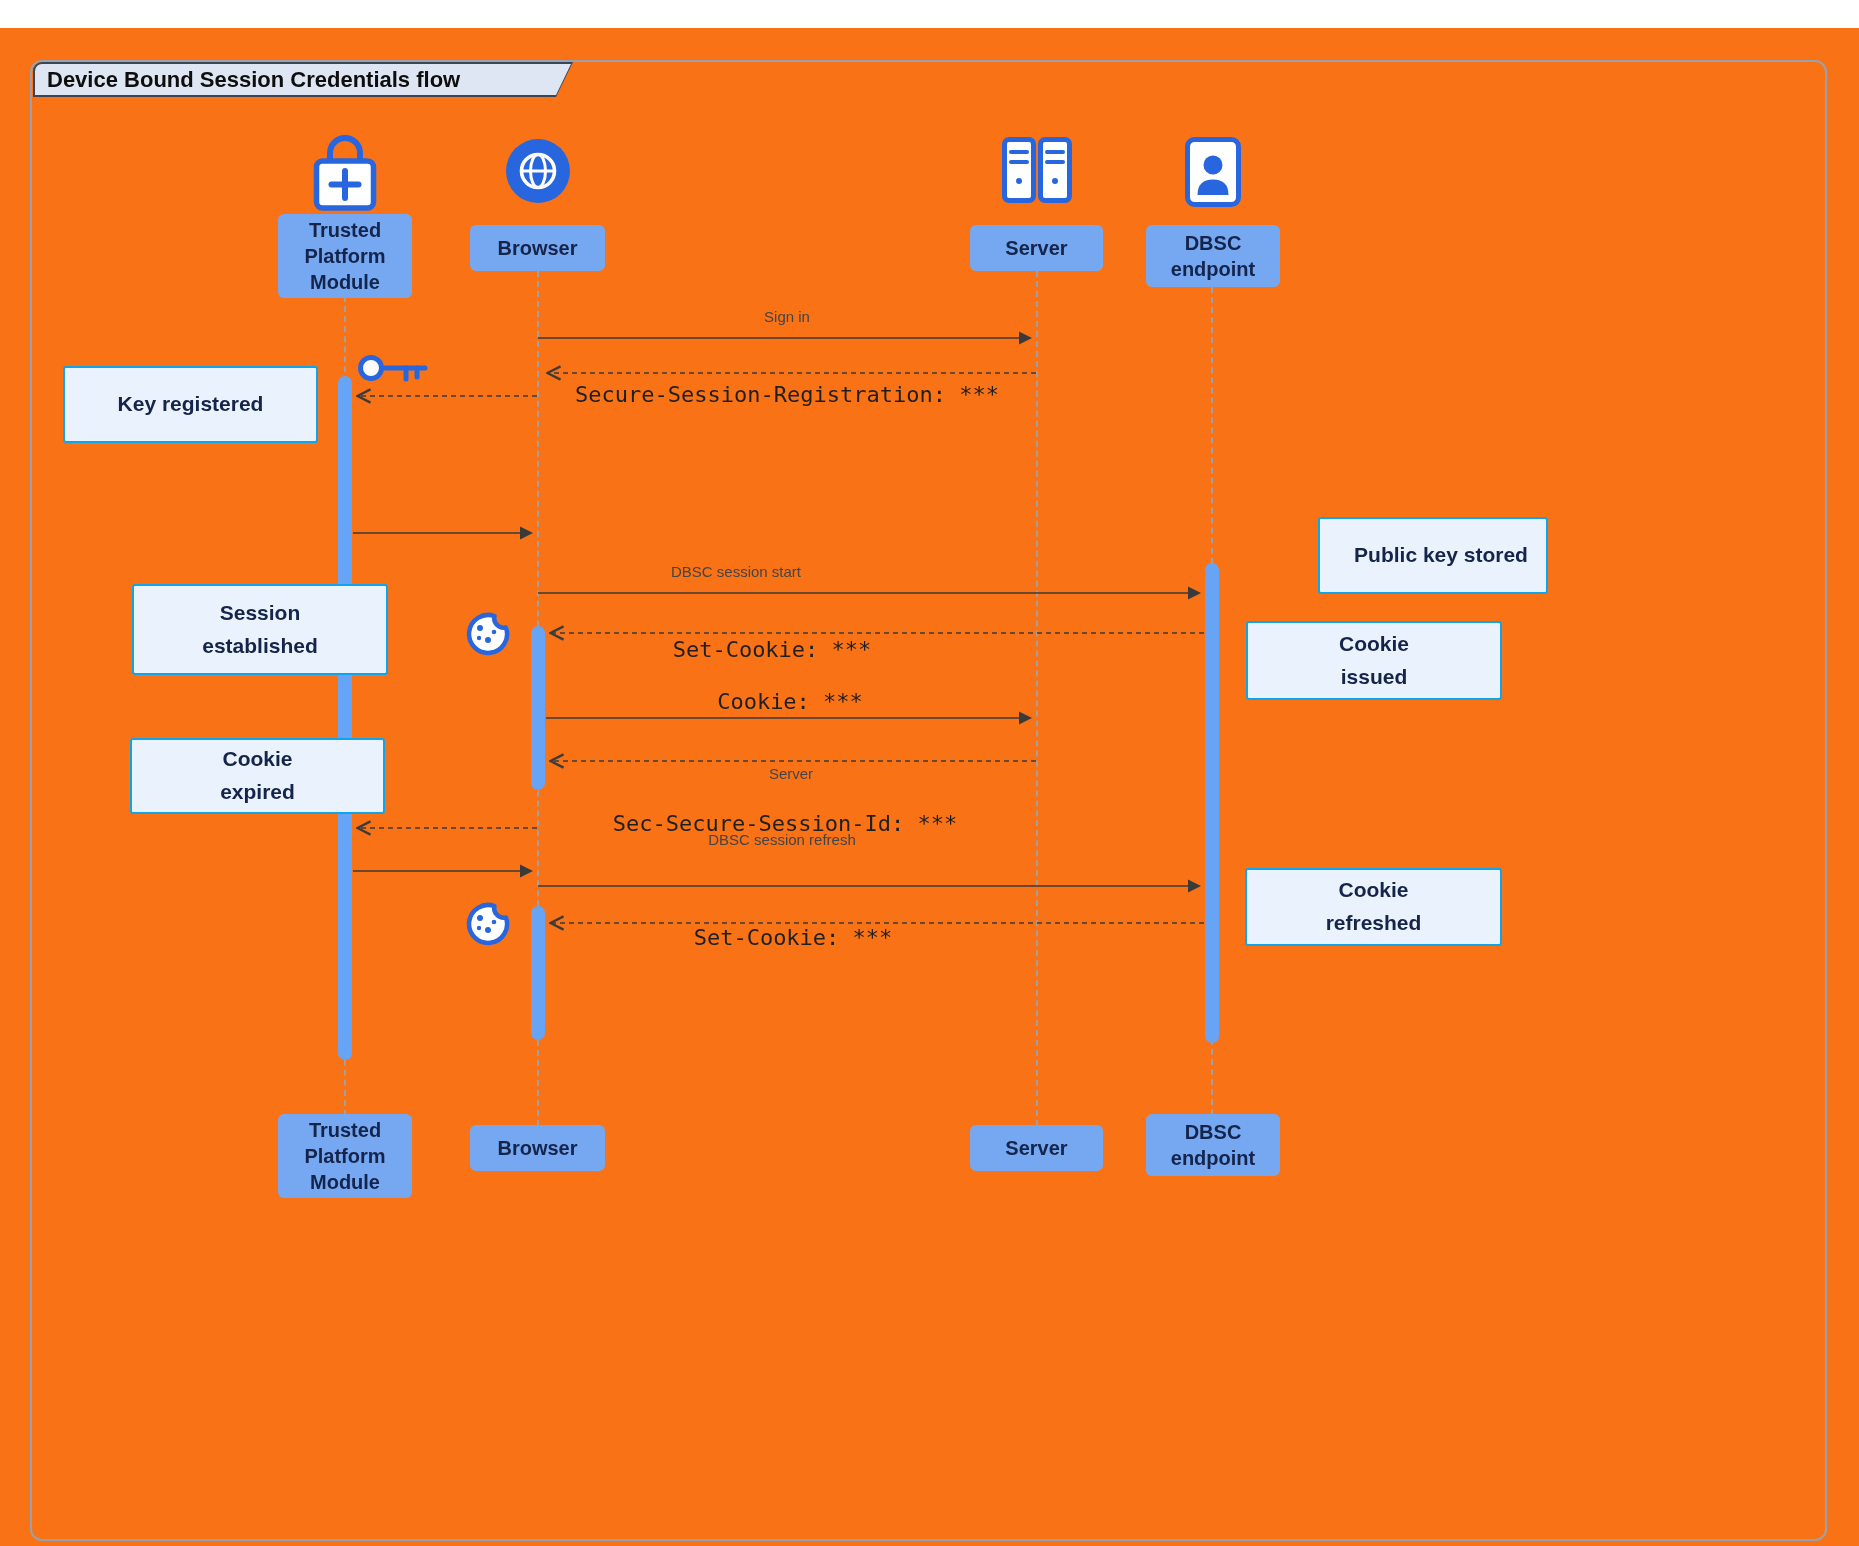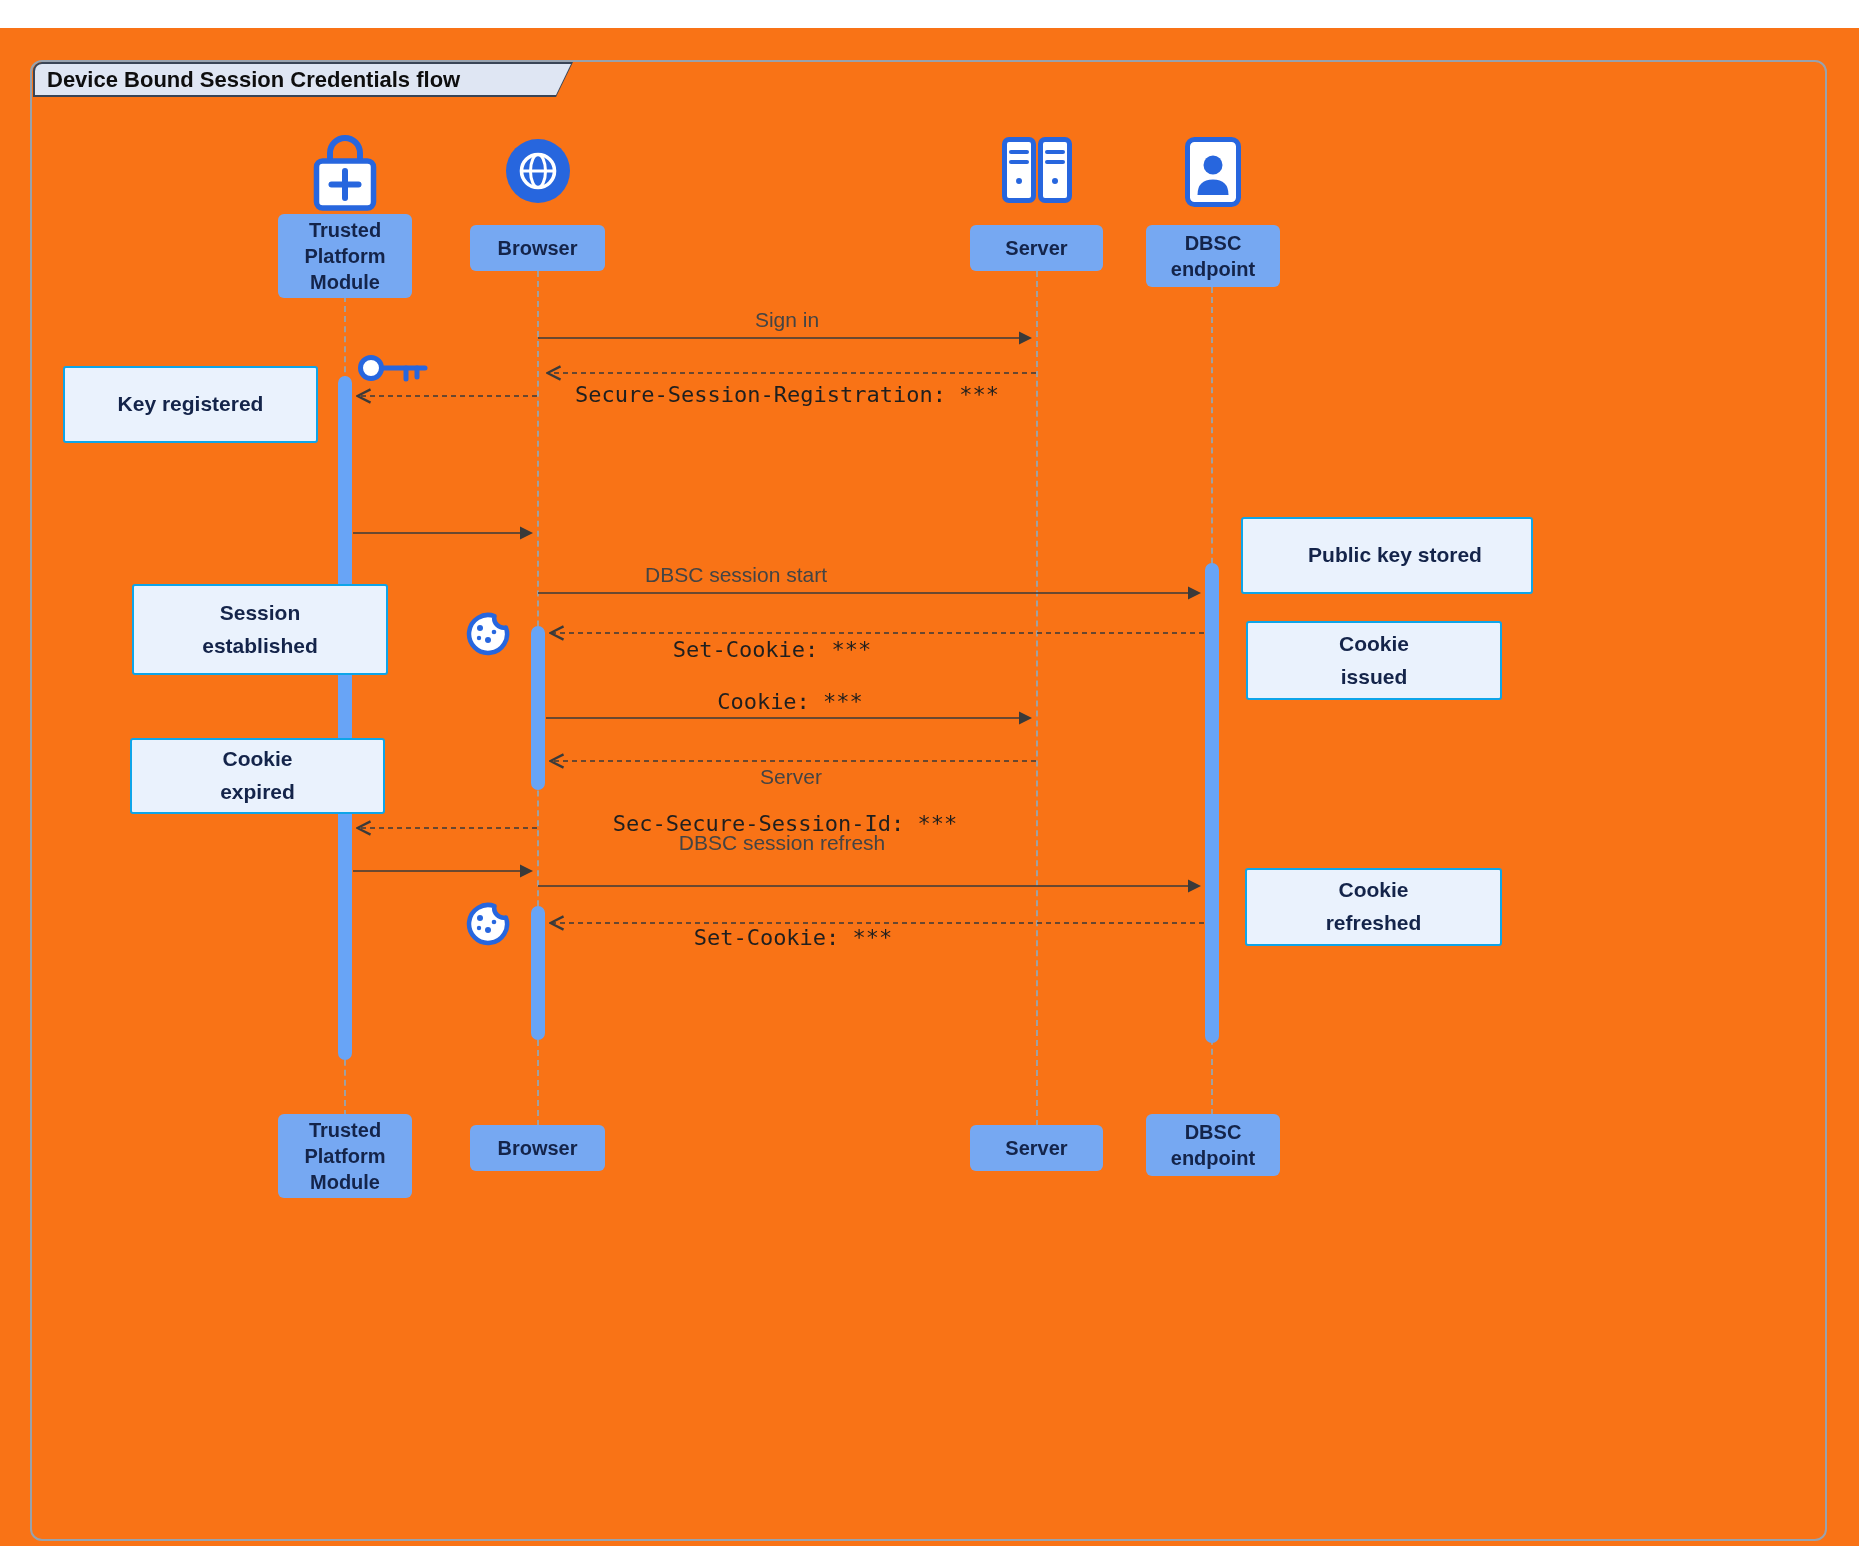--- a/index.html
+++ b/index.html
@@ -22,21 +22,21 @@
   .lifeline { width:0; border-left:2px dashed #A0A0A0; }
   .activation { width:14px; background:#68A4F6; border-radius:7px; }
 
   .actor { background:#76A8F2; border-radius:6px; display:flex; align-items:center; justify-content:center;
            text-align:center; font-weight:bold; font-size:20px; line-height:1.3; color:#14244A; padding:2px 6px; }
 
   .note { background:#EAF2FD; border:2px solid #0ea5e9; border-radius:3px;
           display:flex; align-items:center; justify-content:center; text-align:center;
           font-weight:bold; font-size:21px; line-height:1.55; color:#14244A; white-space:pre-line; }
 
-  .msg { transform:translateX(-50%); font-size:21px; color:#444; white-space:nowrap; }
+  .msg { transform:translateX(-50%); font-size:15px; color:#444; white-space:nowrap; }
   .msg.mono { font-family:"DejaVu Sans Mono","Liberation Mono",monospace; font-size:22px; color:#1f1f1f; }
 
   svg.layer { left:0; top:0; pointer-events:none; }
 </style>
 </head>
 <body>
 
 <div id="canvas">
 
   <div class="abs frame"></div>
@@ -160,21 +160,21 @@
   </div>
   <div class="abs actor" style="left:1146px; top:1086px; width:134px; height:62px;">
     <span>DBSC endpoint</span>
   </div>
 
   <div class="abs note" style="left:63px; top:338px; width:255px; height:77px;">Key registered</div>
   <div class="abs note" style="left:132px; top:556px; width:256px; height:91px;">Session
 established</div>
   <div class="abs note" style="left:130px; top:710px; width:255px; height:76px;">Cookie
 expired</div>
-  <div class="abs note" style="left:1241px; top:489px; width:292px; height:77px;padding-left:16px;">Public key stored</div>
+  <div class="abs note" style="left:1318px; top:489px; width:230px; height:77px;padding-left:16px;">Public key stored</div>
   <div class="abs note" style="left:1246px; top:593px; width:256px; height:79px;">Cookie
 issued</div>
   <div class="abs note" style="left:1245px; top:840px; width:257px; height:78px;">Cookie
 refreshed</div>
 
   <div class="abs msg" style="left:787px; top:280px;">Sign in</div>
   <div class="abs msg mono" style="left:787px; top:354px;">Secure-Session-Registration: ***</div>
   <div class="abs msg" style="left:736px; top:535px;">DBSC session start</div>
   <div class="abs msg mono" style="left:772px; top:609px;">Set-Cookie: ***</div>
   <div class="abs msg mono" style="left:790px; top:661px;">Cookie: ***</div>

